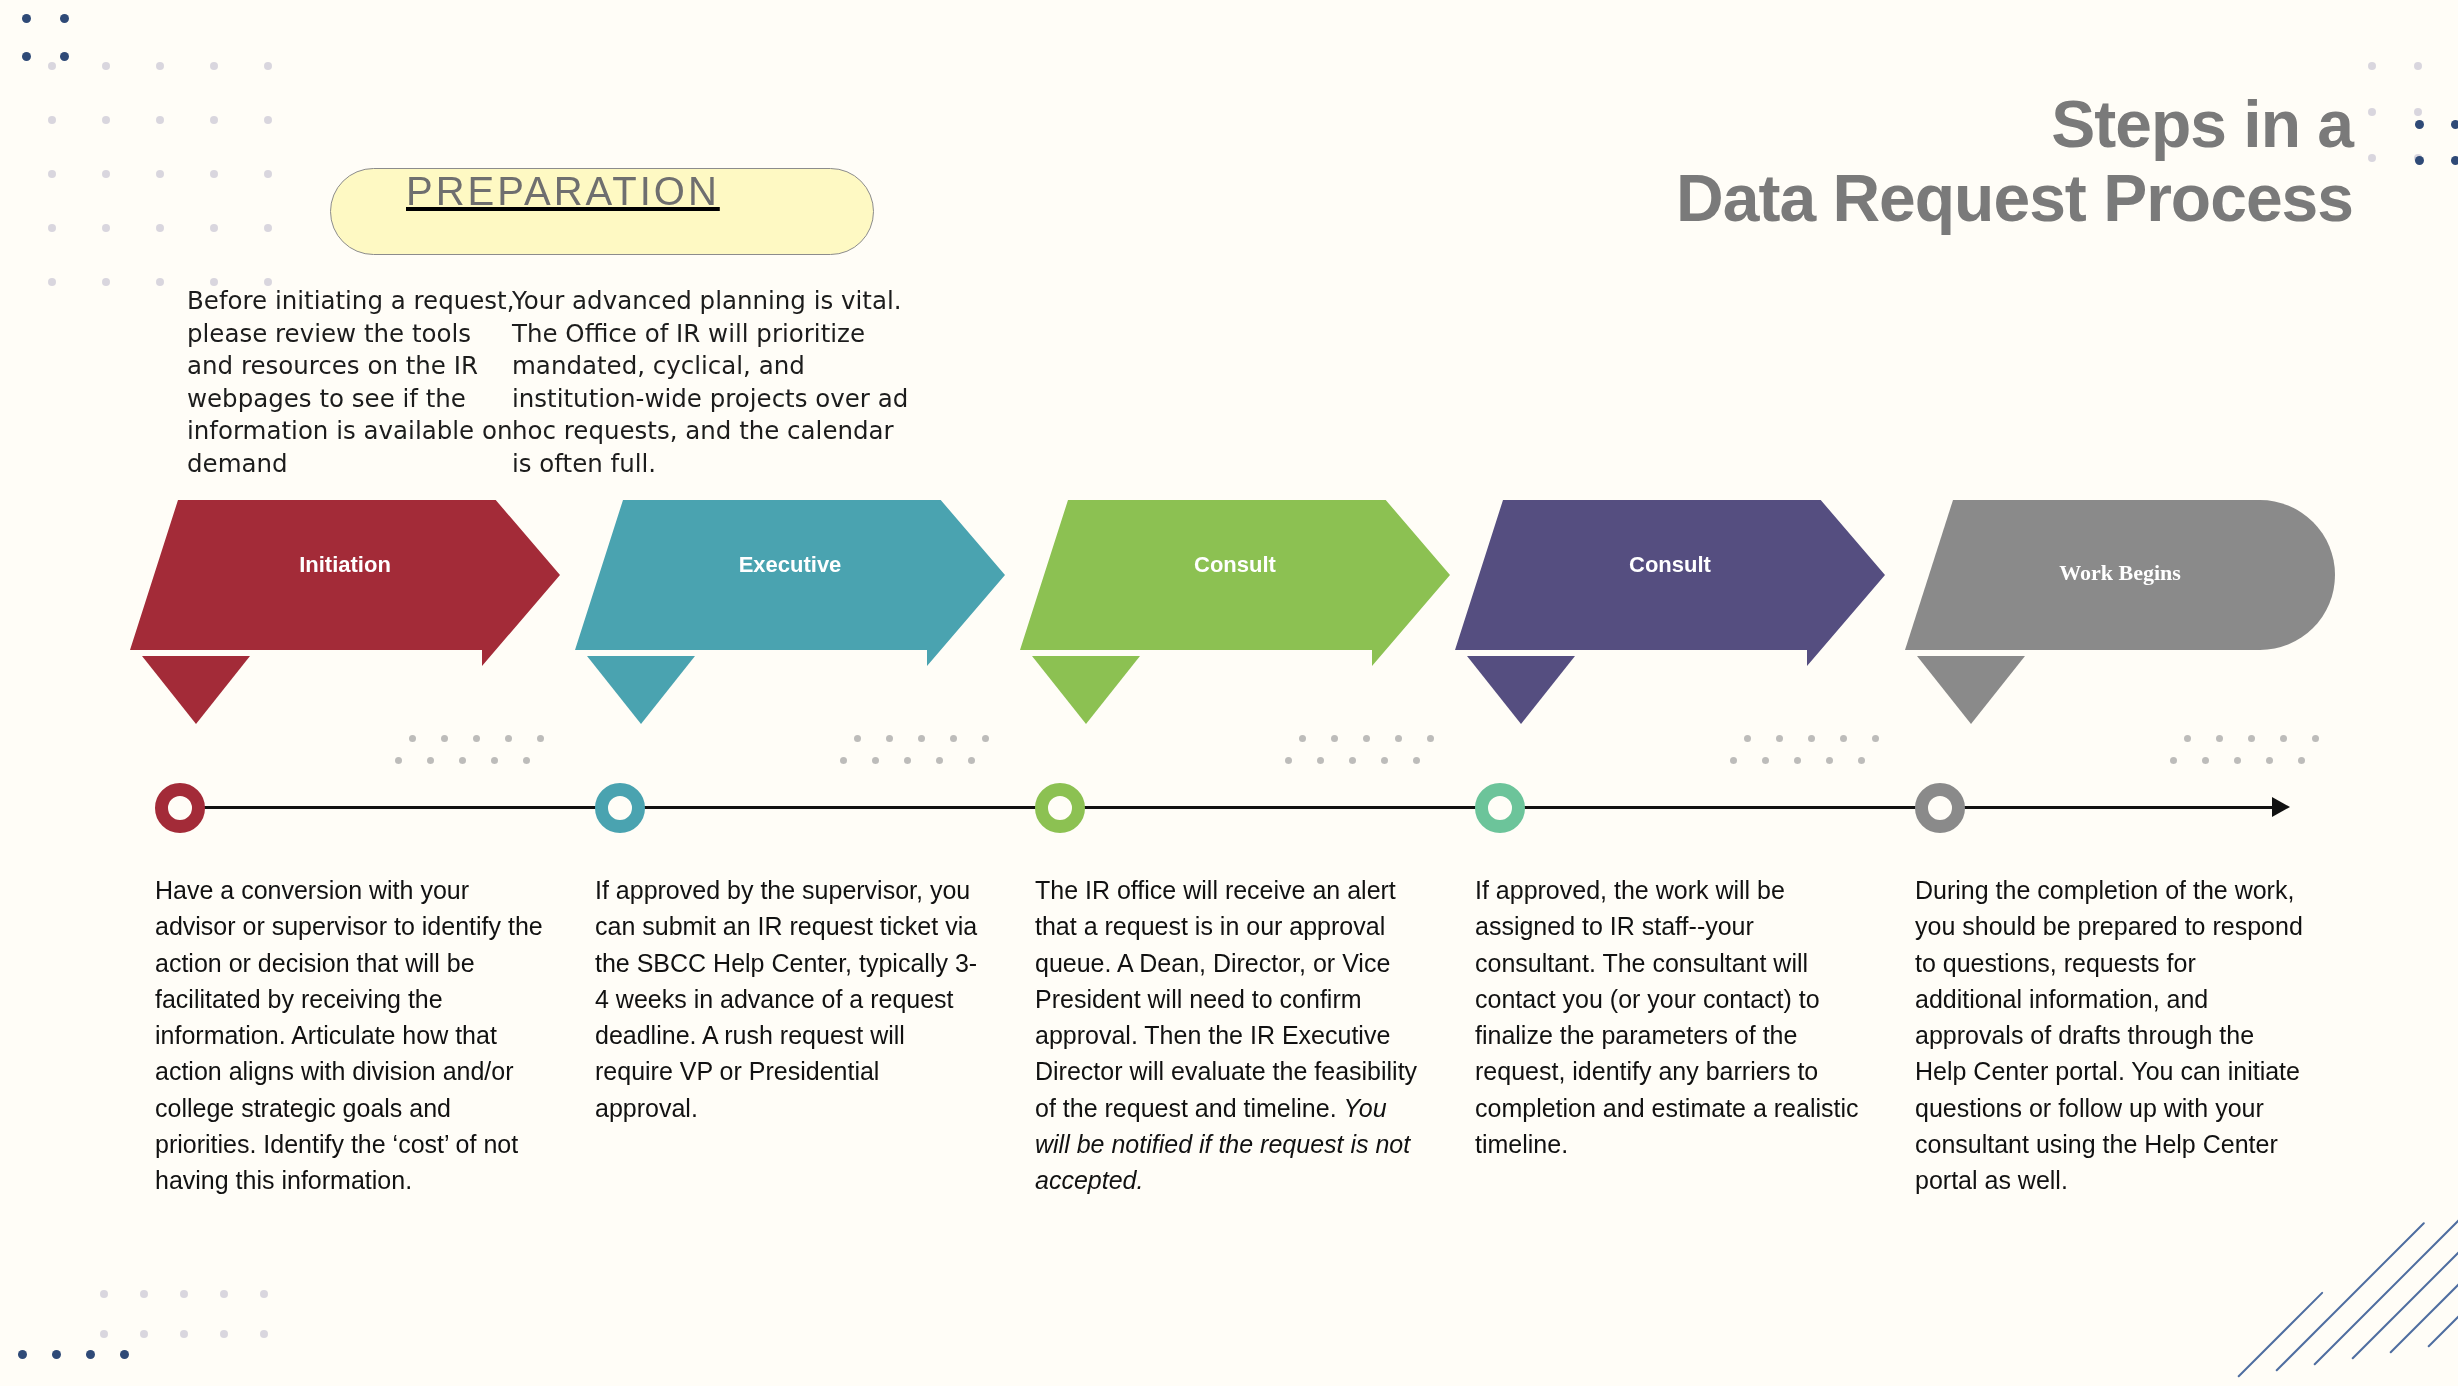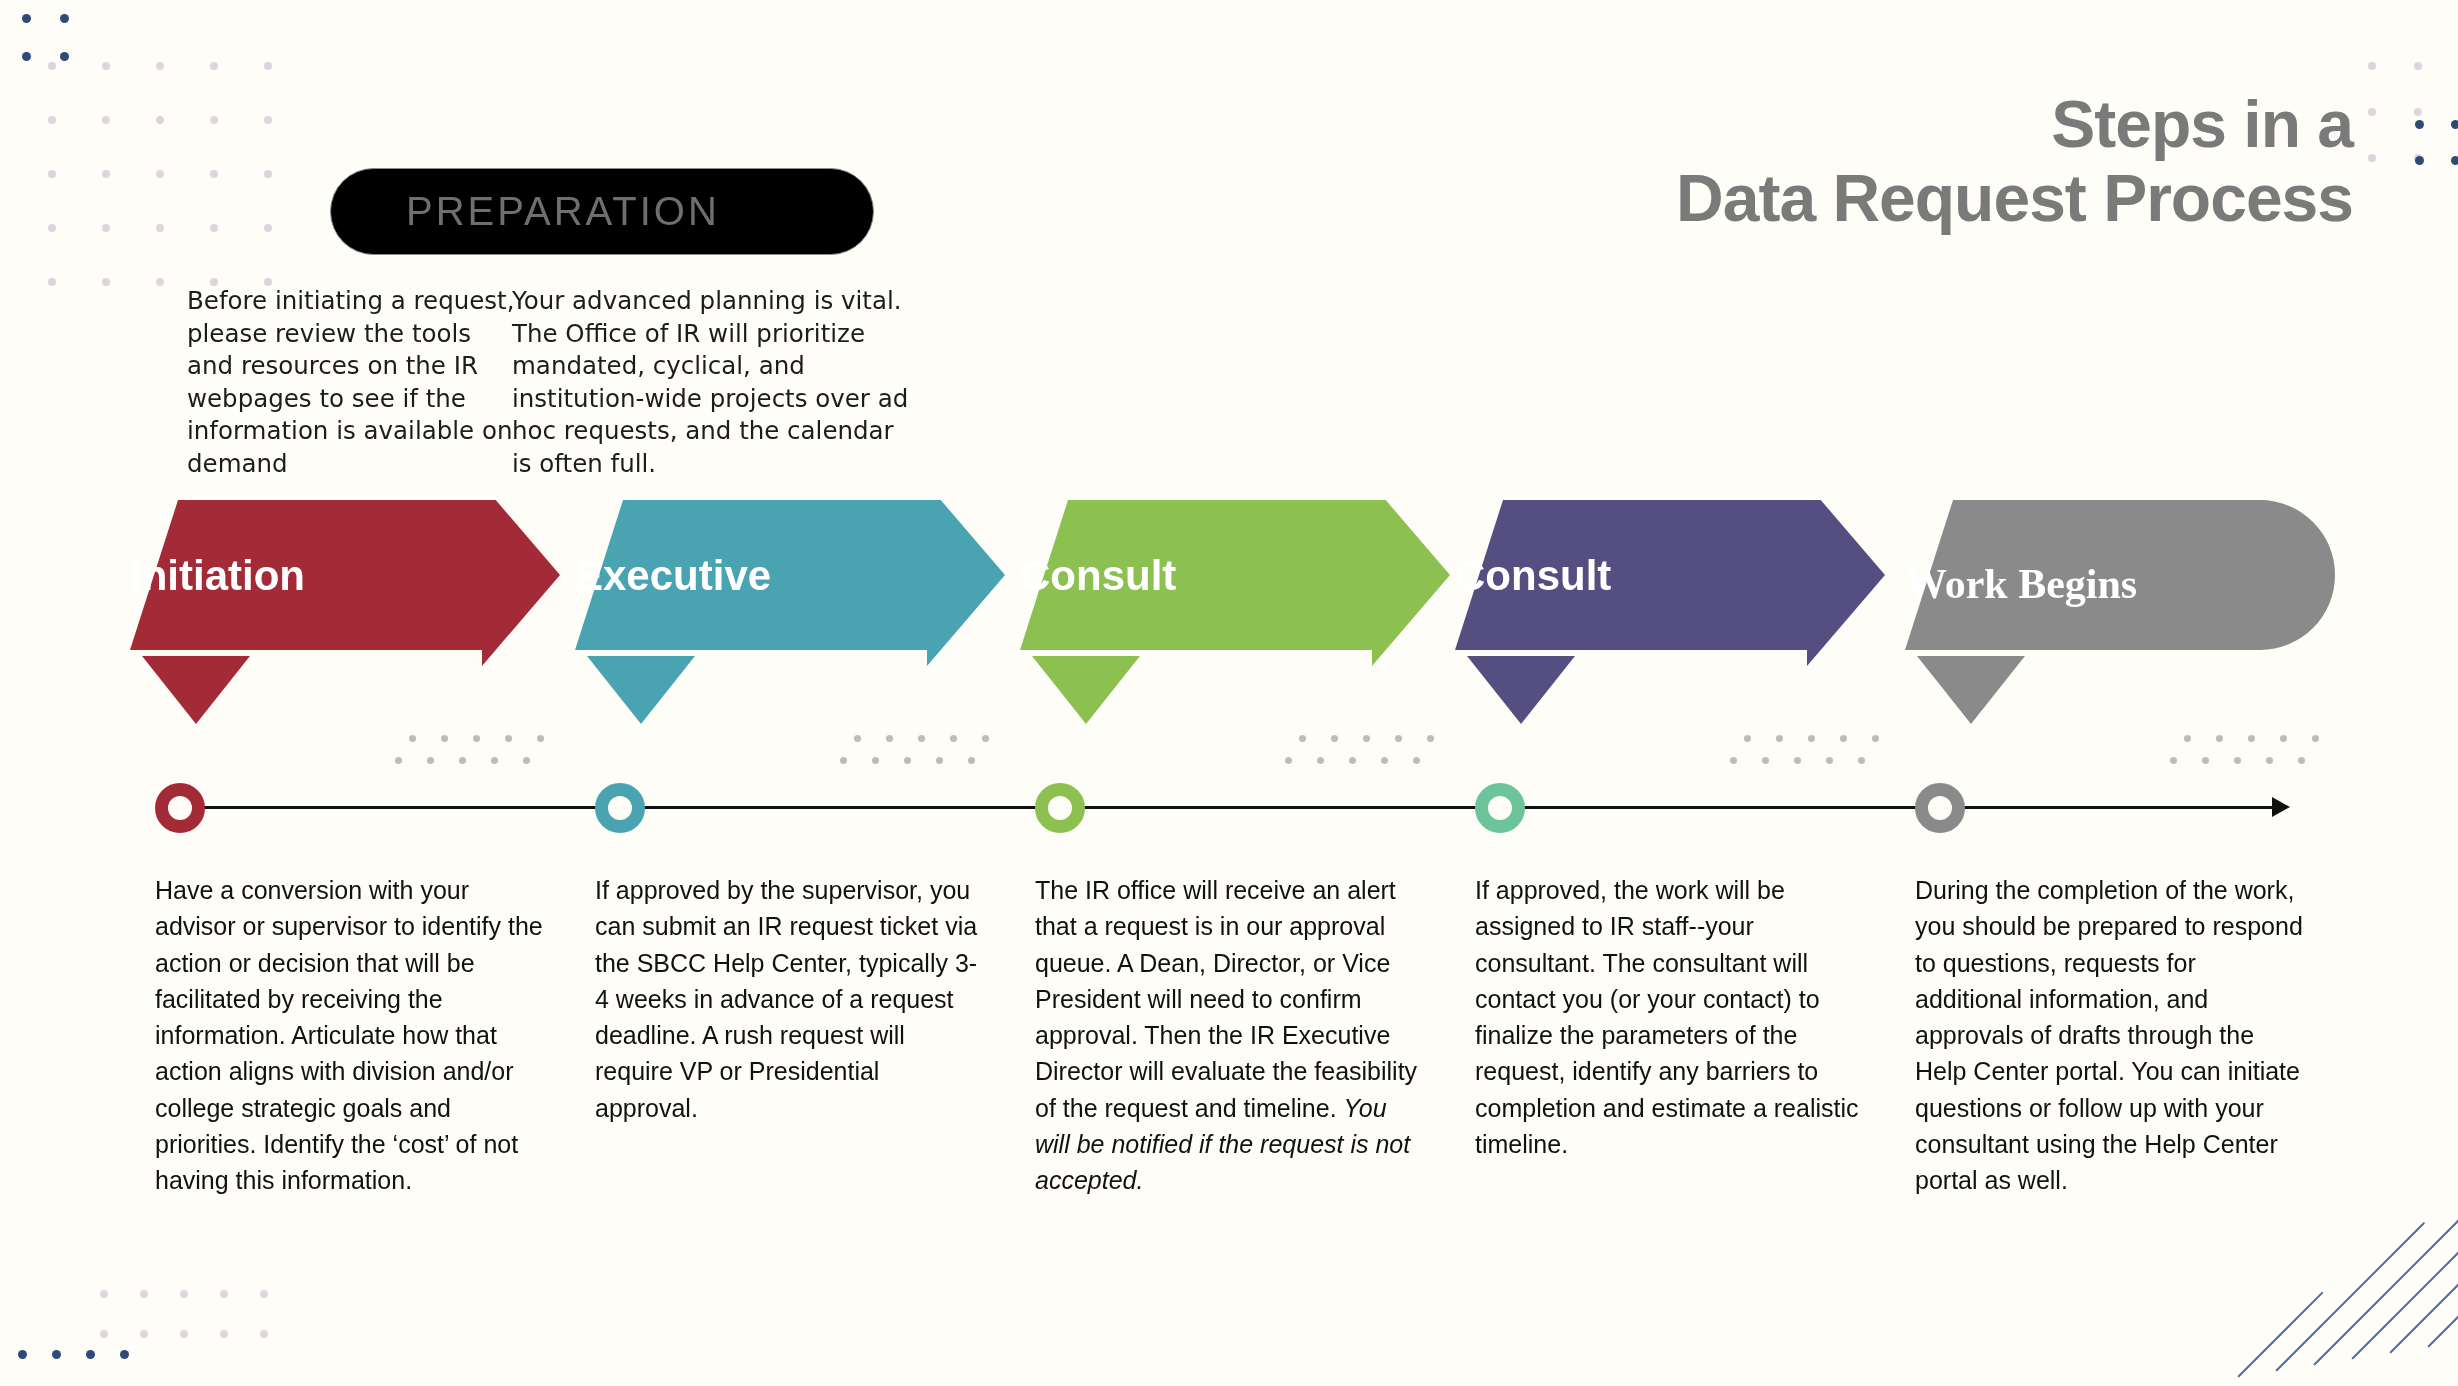--- a/index.html
+++ b/index.html
@@ -35,41 +35,41 @@
   .stepbadge{position:absolute;left:183px;top:122px;width:160px;height:160px;background:#fff;}
   .stepbadge svg{display:block;}
   .step-word{font-family:"Liberation Serif",serif;font-style:italic;font-weight:bold;
              fill:#BE3E55;font-size:46px;}
   .step-num{font-family:"Liberation Serif",serif;font-style:italic;font-weight:bold;
             fill:#BE3E55;font-size:46px;}
 
   
   .pill{
     position:absolute;left:330px;top:168px;width:542px;height:85px;
-    border:1.6px solid #8C8C8C;border-radius:60px;background:#000000;
-    display:flex;align-items:center;text-decoration:underline;
+    border:1.6px solid #8C8C8C;border-radius:60px;background:#fef9c3;
+    display:flex;text-decoration:underline;
   }
   .pill span{
     margin-left:75px;color:#6F6F6F;font-size:40px;letter-spacing:3px;font-weight:400;
   }
 
   
   .prep{
     position:absolute;top:285px;color:#1C1C1C;font-size:24.5px;line-height:1.33;
     font-family:"DejaVu Sans","Liberation Sans",sans-serif;white-space:pre-line;
   }
   .prep.p1{left:187px;width:330px;}
   .prep.p2{left:512px;width:400px;}
 
   
   .arrows{position:absolute;left:0;top:500px;width:2458px;height:270px;}
   .arrow{position:absolute;top:0;}
   .arrow .lbl{
-    position:absolute;top:96px;left:0;width:100%;text-align:left;
-    color:#fff;font-size:42px;font-weight:bold;pointer-events:none;
+    position:absolute;top:96px;left:0;width:100%;text-align:center;
+    color:#fff;font-size:22px;font-weight:bold;pointer-events:none;
   }
   .arrow svg{display:block;}
 
   
   .tl-line{position:absolute;left:160px;top:806px;width:2122px;height:3px;background:#111;}
   .tl-arrowhead{position:absolute;left:2272px;top:797px;width:0;height:0;
                 border-top:10px solid transparent;border-bottom:10px solid transparent;
                 border-left:18px solid #111;}
   .tl-node{position:absolute;top:783px;width:50px;height:50px;border-radius:50%;
            background:#FFFDF7;box-sizing:border-box;}

